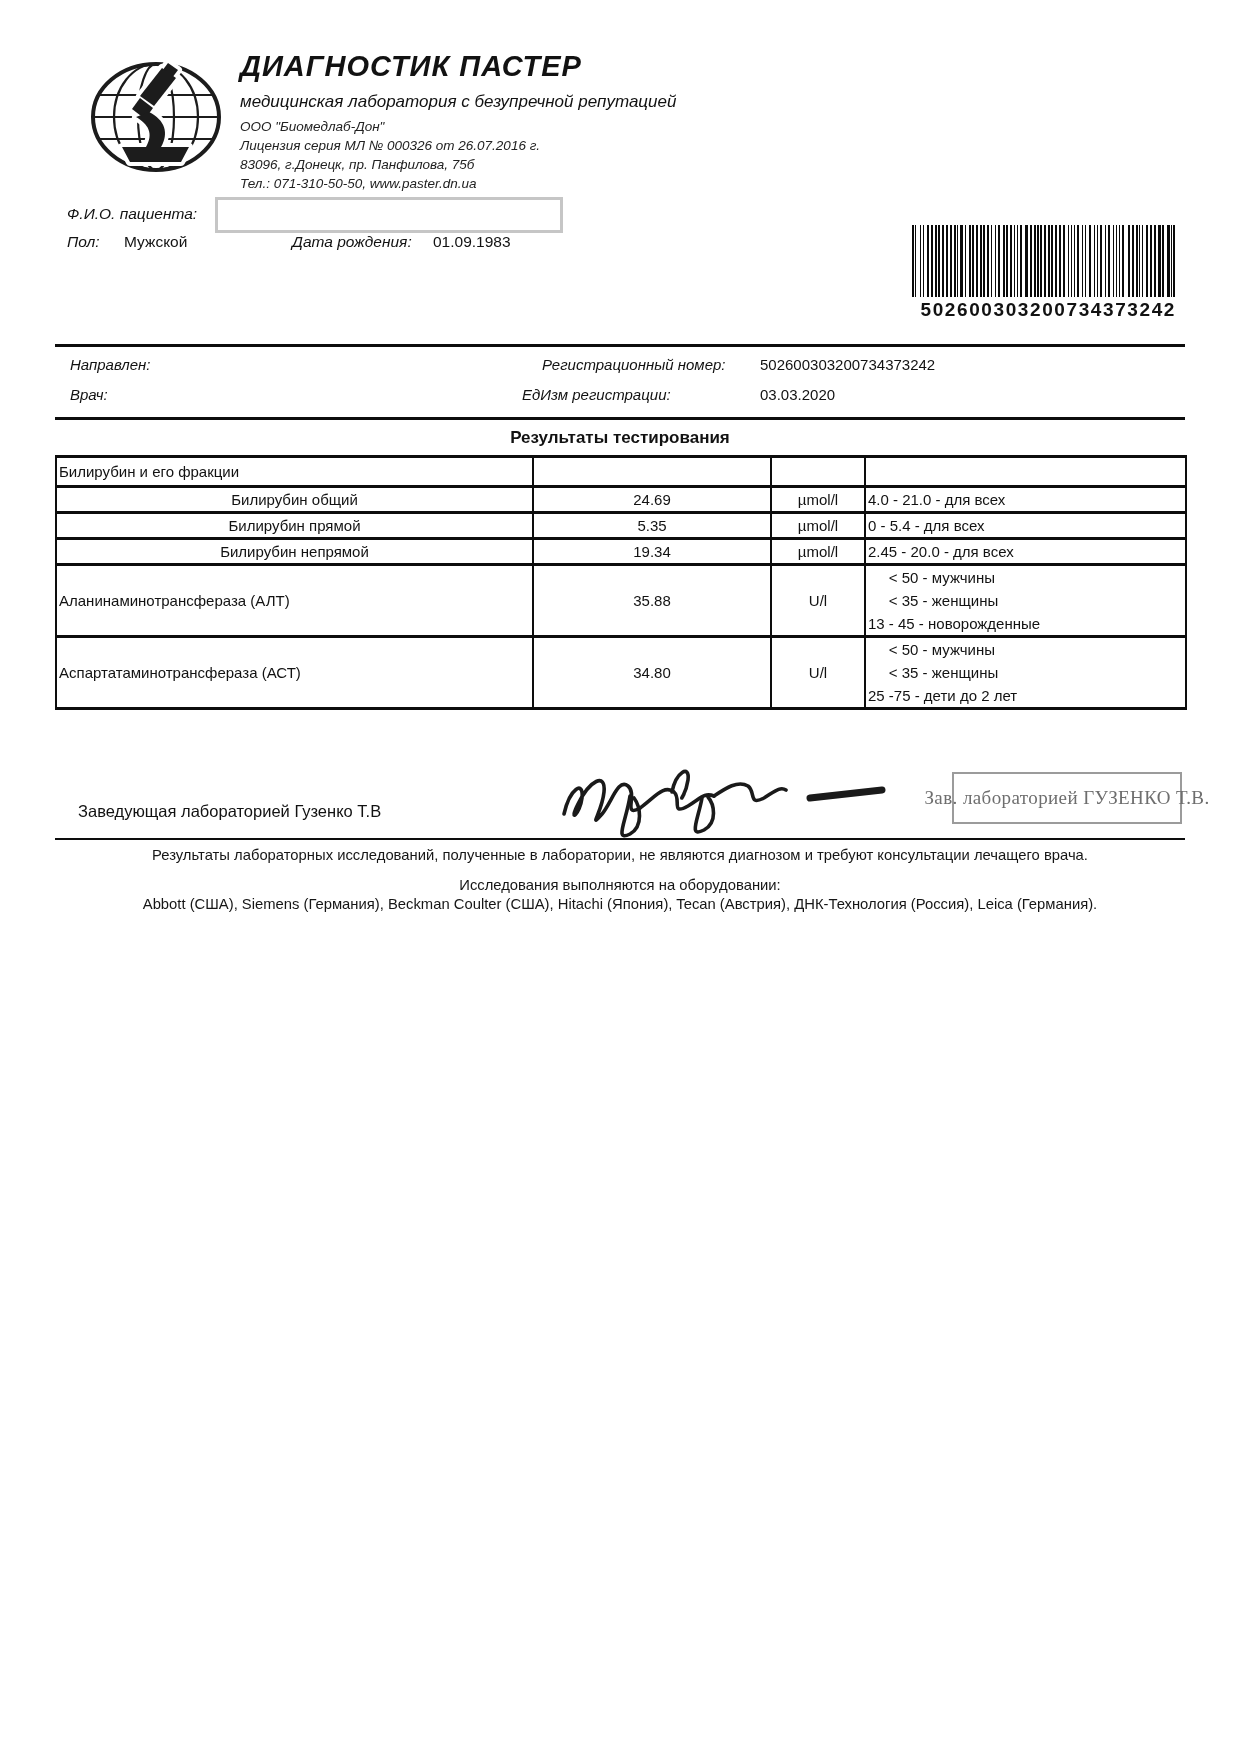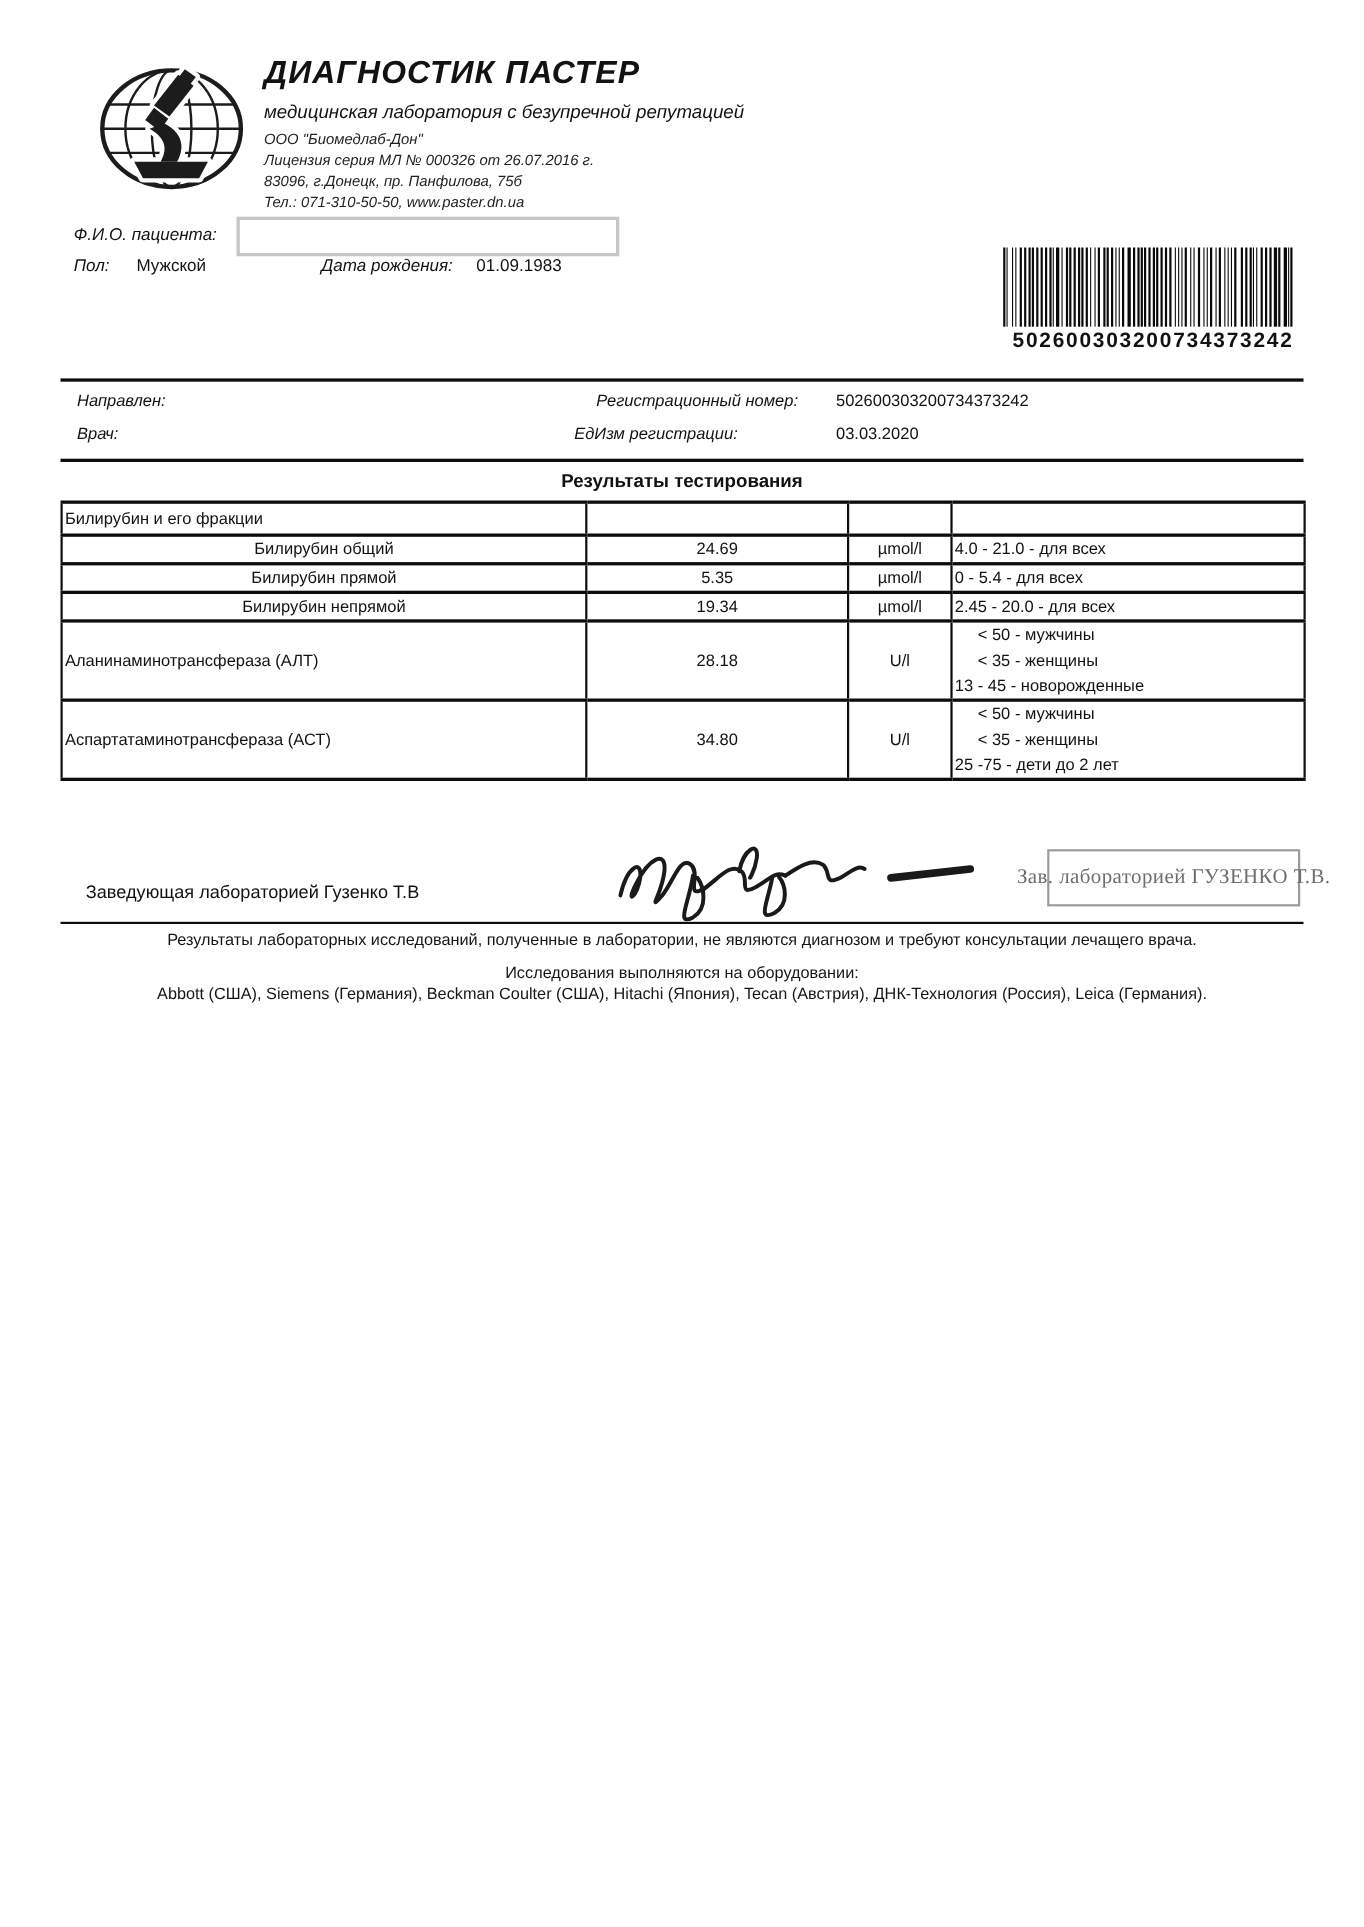--- a/index.html
+++ b/index.html
@@ -289,21 +289,21 @@
     <td class="norm">0 - 5.4 - для всех</td>
   </tr>
   <tr class="row-thin">
     <td class="c">Билирубин непрямой</td>
     <td class="c">19.34</td>
     <td class="c">µmol/l</td>
     <td class="norm">2.45 - 20.0 - для всех</td>
   </tr>
   <tr class="row-tall">
     <td class="l">Аланинаминотрансфераза (АЛТ)</td>
-    <td class="c">28.18</td>
+    <td class="c">35.88</td>
     <td class="c">U/l</td>
     <td class="norm">     &lt; 50 - мужчины
      &lt; 35 - женщины
 13 - 45 - новорожденные</td>
   </tr>
   <tr class="row-tall">
     <td class="l">Аспартатаминотрансфераза (АСТ)</td>
     <td class="c">34.80</td>
     <td class="c">U/l</td>
     <td class="norm">     &lt; 50 - мужчины

